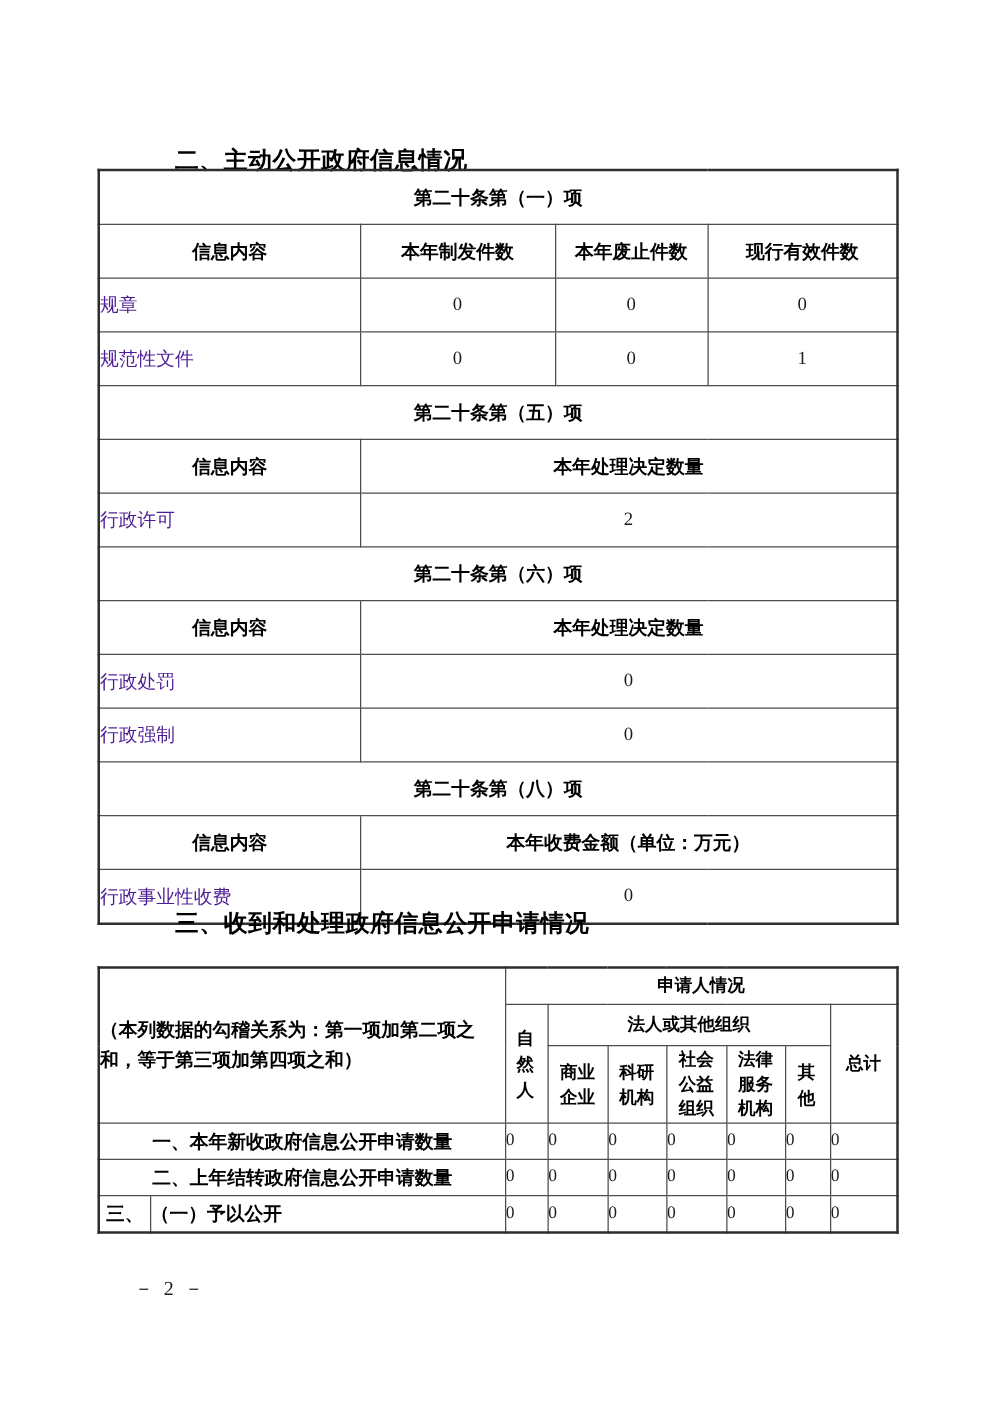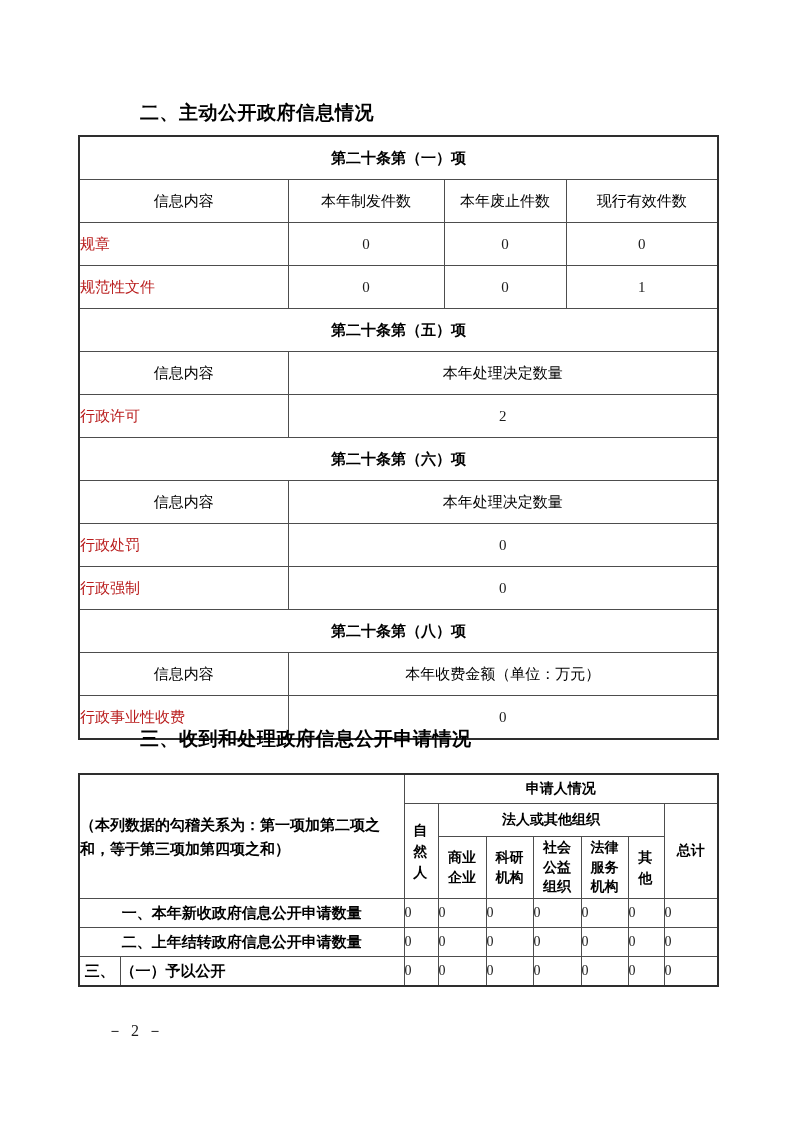--- a/index.html
+++ b/index.html
@@ -19,21 +19,21 @@
   .sec-title {
     position: absolute;
     left: 140px;
     font-size: 19px;
     font-weight: bold;
     color: #000000;
     letter-spacing: 0.5px;
     white-space: nowrap;
     font-family: "Liberation Sans", sans-serif;
   }
-  #title-active { top: 100px; }
+  #title-active { top: 115px; }
   #title-requests { top: 726px; }
 
   table.doc-table {
     position: absolute;
     left: 78px;
     border-collapse: collapse;
     table-layout: fixed;
     width: 639px;
     border: 2px solid #2e2e2e;
   }
@@ -50,31 +50,31 @@
   td.sec-hdr {
     text-align: center;
     vertical-align: middle;
     font-weight: bold;
     font-size: 15px;
     font-family: "Liberation Sans", sans-serif;
   }
   td.col-hdr {
     text-align: center;
     vertical-align: middle;
+    font-weight: bold;
+    font-size: 15px;
+    font-family: "Liberation Sans", sans-serif;
+  }
+  td.row-lbl {
+    text-align: left;
+    vertical-align: middle;
+    padding-left: 10px;
+    font-size: 15px;
     font-weight: normal;
-    font-size: 15px;
-    font-family: "Liberation Sans", sans-serif;
-  }
-  td.row-lbl {
-    text-align: left;
-    vertical-align: middle;
-    padding-left: 10px;
-    font-size: 15px;
-    font-weight: normal;
-    color: #b91c1c;
+    color: #4c1d95;
     font-family: "Liberation Serif", serif;
   }
   td.num-cell {
     text-align: center;
     vertical-align: middle;
     font-size: 15px;
     color: #1c1c1c;
     font-family: "Liberation Serif", serif;
   }
 

